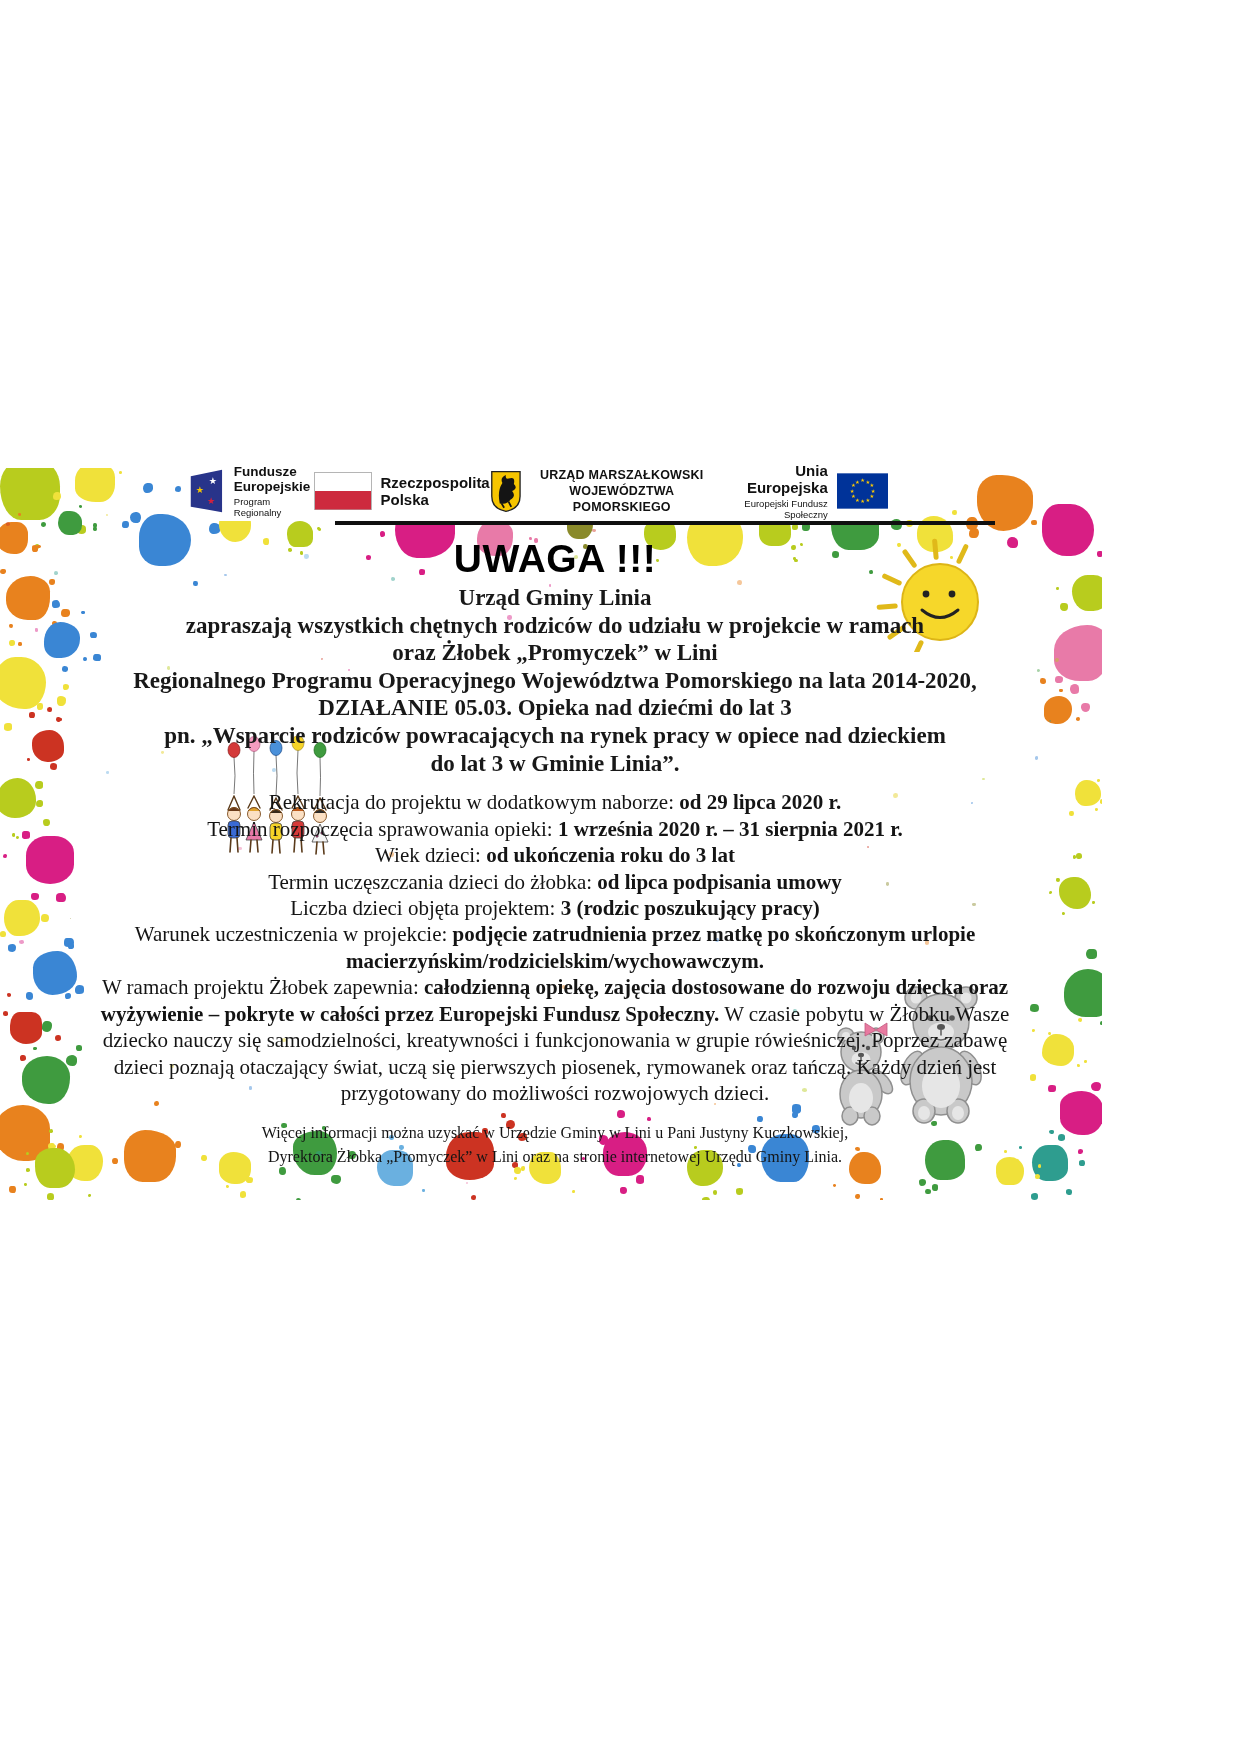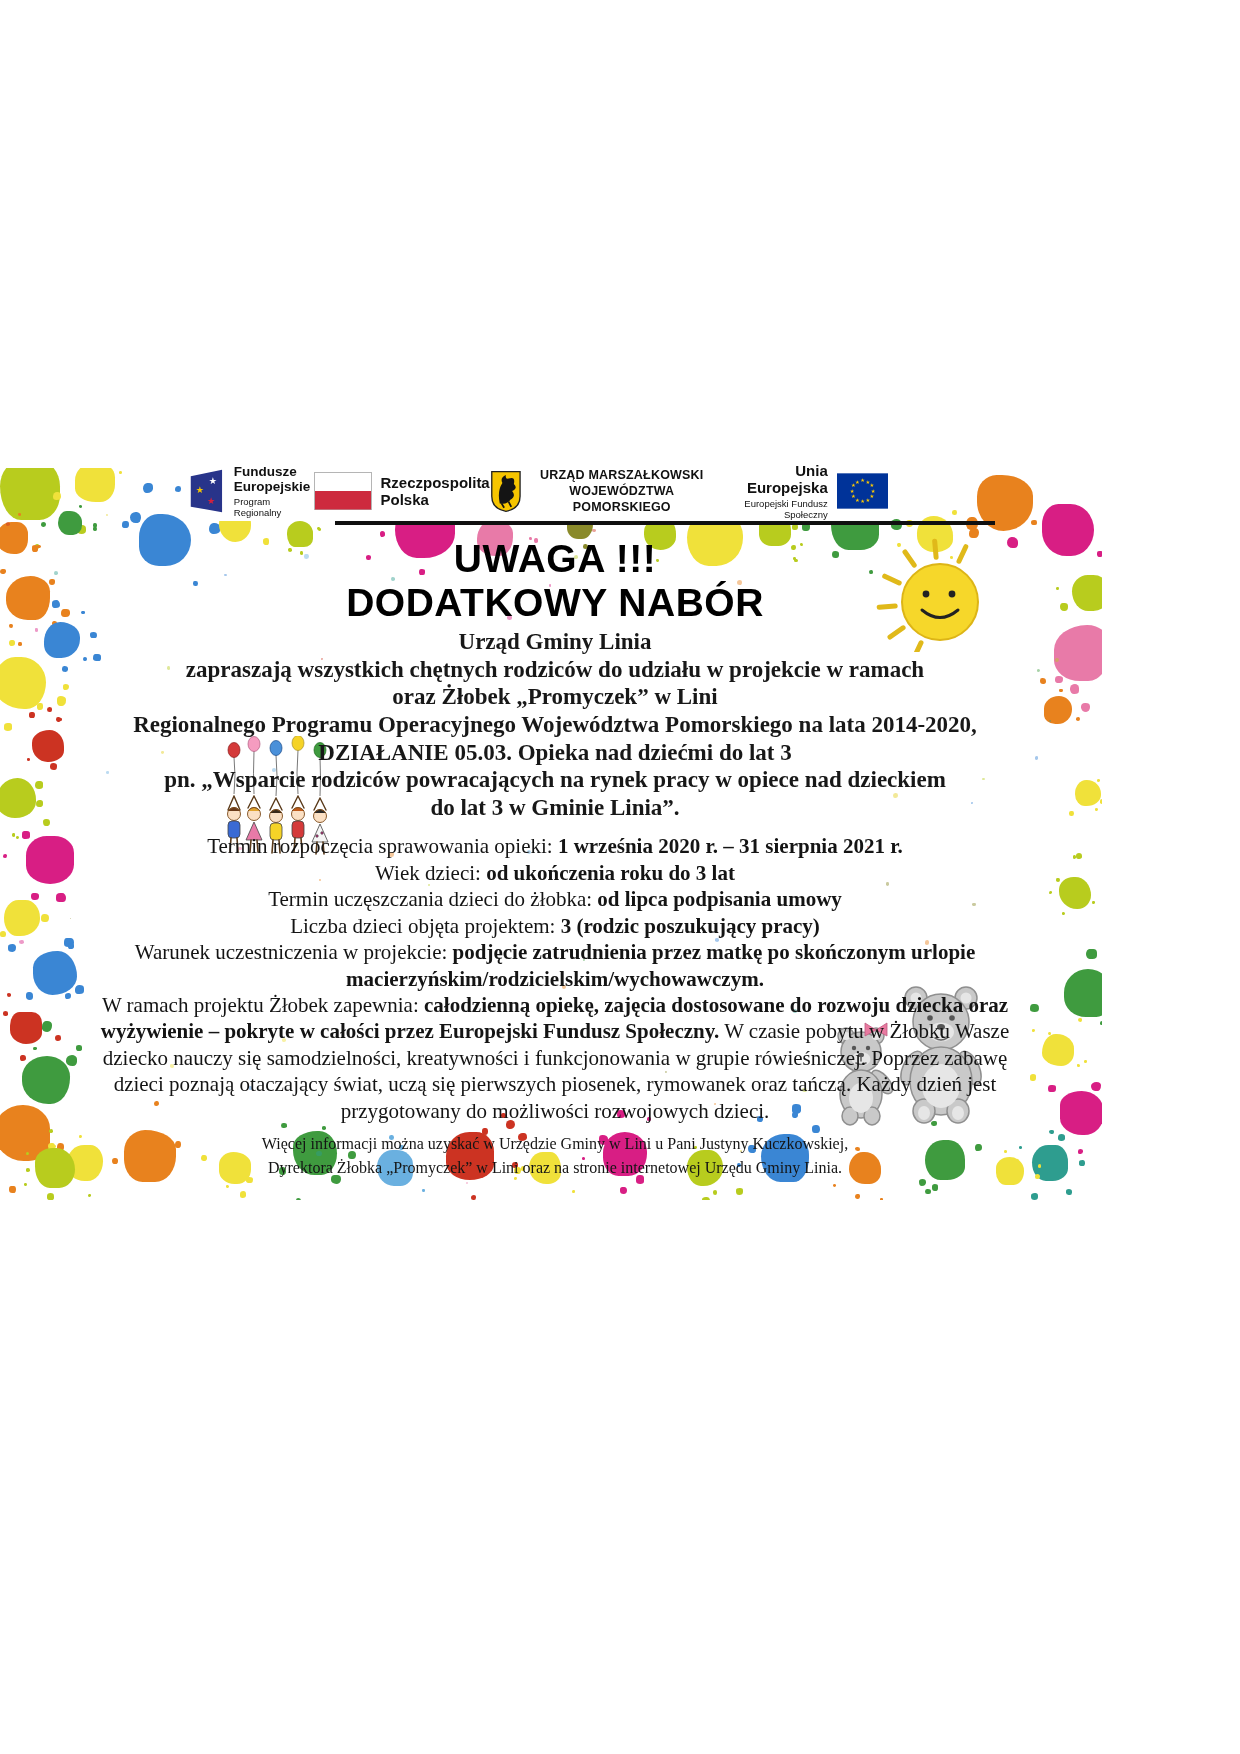--- a/index.html
+++ b/index.html
@@ -31,21 +31,21 @@
   
   .content{position:absolute;left:100px;top:537px;width:910px;z-index:5;text-align:center;}
   .title{
     font-family:"Liberation Sans",sans-serif;font-weight:bold;font-size:39px;
     line-height:1.13;color:#000;letter-spacing:.5px;
   }
   .intro{font-size:23px;font-weight:bold;line-height:1.2;margin-top:3px;color:#181818;}
   .details{font-size:21px;line-height:1.26;margin-top:12px;}
   .details b,.paragraph b{font-weight:bold;}
   .paragraph{font-size:21px;line-height:1.26;}
-  .footer{font-size:16px;line-height:1.5;margin-top:8px;}
+  .footer{font-size:16px;line-height:1.5;margin-top:14px;}
 </style>
 </head>
 <body>
 
 <header class="logos">
   <div class="logo">
     <svg width="40" height="48" viewBox="0 0 40 48">
       <path d="M3,8 L37,1 L37,47 L3,41 Z" fill="#28348a"></path>
       <text x="27" y="16" text-anchor="middle" font-size="10" fill="#ffffff">★</text>
       <text x="13" y="26" text-anchor="middle" font-size="10" fill="#f5c500">★</text>
@@ -545,32 +545,32 @@
         <circle cx="48" cy="68" r="2.2"></circle>
       <ellipse cx="41" cy="75" rx="3" ry="2.2"></ellipse>
     </g>
     <path d="M121,50 v5 M115,58 Q121,62 127,58 M41,77 v4 M36,83 Q41,86 46,83" fill="none" stroke="#666" stroke-width="1.6" stroke-linecap="round"></path>
   </svg>
 </div>
 
 <div class="content">
   <div class="title">
     <div>UWAGA !!!</div>
-    <div>DODATKOWY NABÓR</div>
   </div>
   <div class="intro">
     <div>Urząd Gminy Linia</div>
     <div>zapraszają wszystkich chętnych rodziców do udziału w projekcie w ramach</div>
     <div>oraz Żłobek „Promyczek” w Lini</div>
     <div>Regionalnego Programu Operacyjnego Województwa Pomorskiego na lata 2014-2020,</div>
     <div>DZIAŁANIE 05.03. Opieka nad dziećmi do lat 3</div>
     <div>pn. „Wsparcie rodziców powracających na rynek pracy w opiece nad dzieckiem</div>
     <div>do lat 3 w Gminie Linia”.</div>
   </div>
   <div class="details">
+    <div><span>Rekrutacja do projektu w dodatkowym naborze: </span><b>od 29 lipca 2020 r.</b></div>
     <div><span>Termin rozpoczęcia sprawowania opieki: </span><b>1 września 2020 r. – 31 sierpnia 2021 r.</b></div>
     <div><span>Wiek dzieci: </span><b>od ukończenia roku do 3 lat</b></div>
     <div><span>Termin uczęszczania dzieci do żłobka: </span><b>od lipca podpisania umowy</b></div>
     <div><span>Liczba dzieci objęta projektem: </span><b>3 (rodzic poszukujący pracy)</b></div>
     <div><span>Warunek uczestniczenia w projekcie: </span><b>podjęcie zatrudnienia przez matkę po skończonym urlopie macierzyńskim/rodzicielskim/wychowawczym.</b></div>
   </div>
   <div class="paragraph"><span>W ramach projektu Żłobek zapewnia: </span><b>całodzienną opiekę, zajęcia dostosowane do rozwoju dziecka oraz wyżywienie – pokryte w całości przez Europejski Fundusz Społeczny.</b><span> W czasie pobytu w Żłobku Wasze dziecko nauczy się samodzielności, kreatywności i funkcjonowania w grupie rówieśniczej. Poprzez zabawę dzieci poznają otaczający świat, uczą się pierwszych piosenek, rymowanek oraz tańczą. Każdy dzień jest przygotowany do możliwości rozwojowych dzieci.</span></div>
   <div class="footer">
     <div>Więcej informacji można uzyskać w Urzędzie Gminy w Lini u Pani Justyny Kuczkowskiej,</div>
     <div>Dyrektora Żłobka „Promyczek” w Lini oraz na stronie internetowej Urzędu Gminy Linia.</div>

